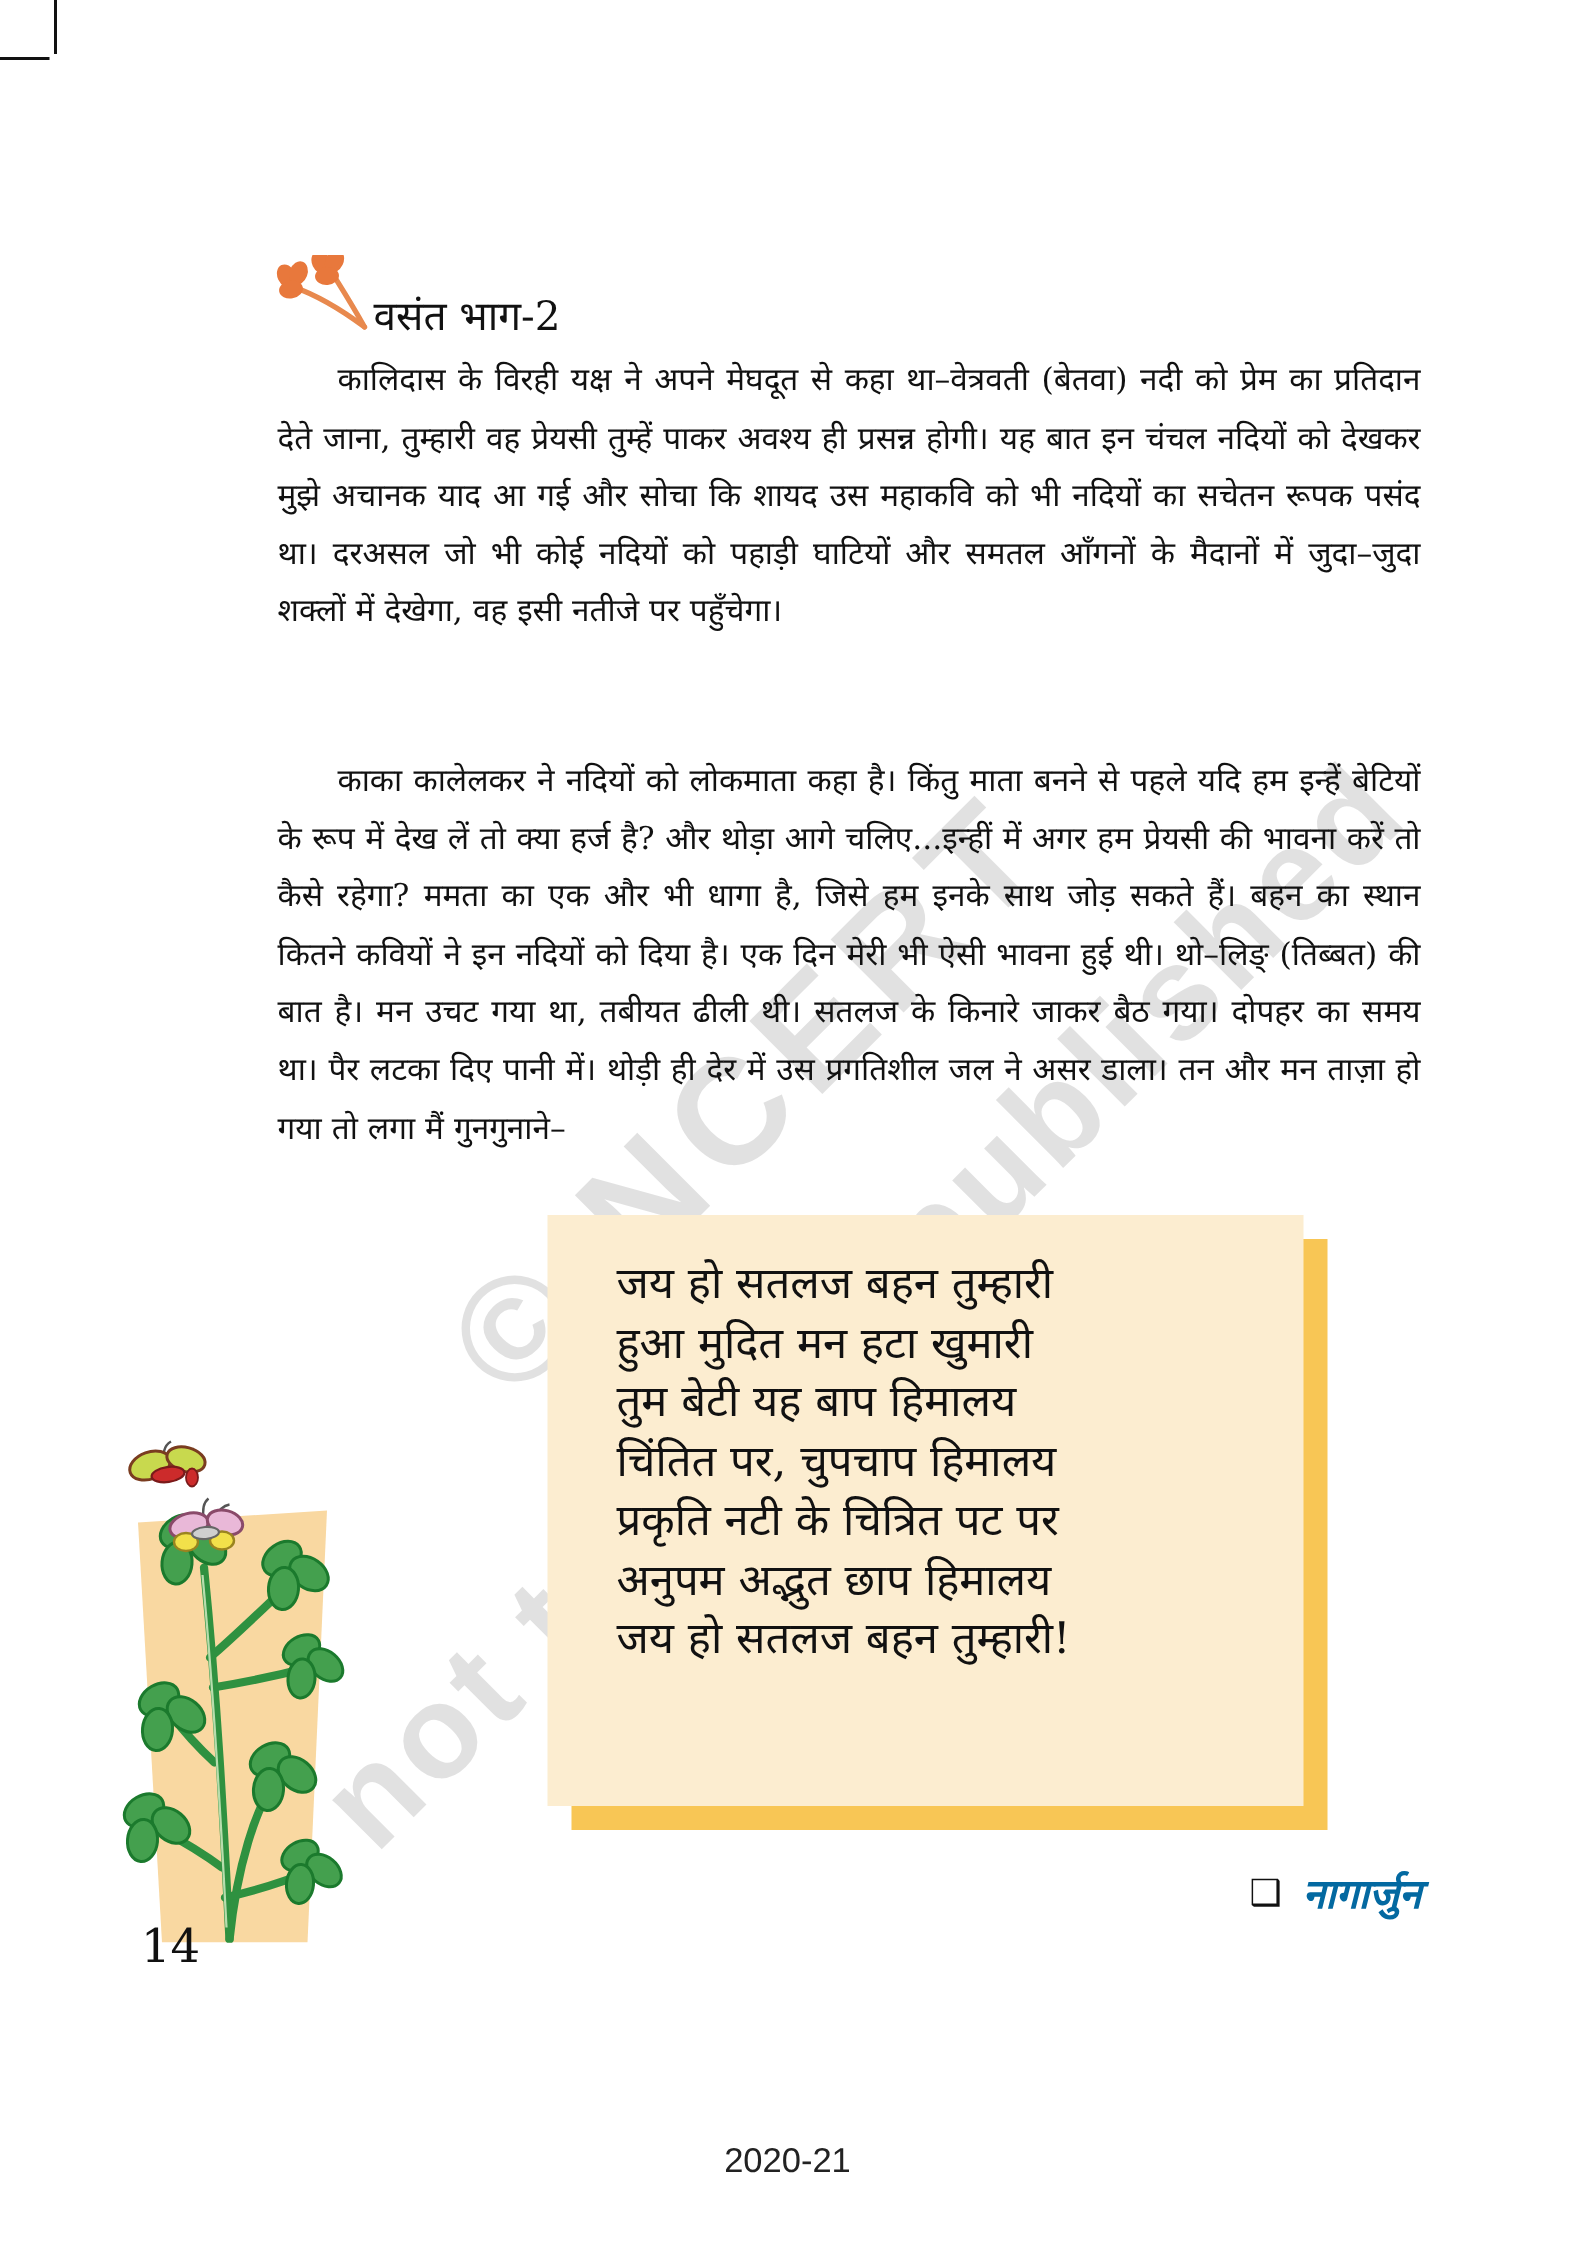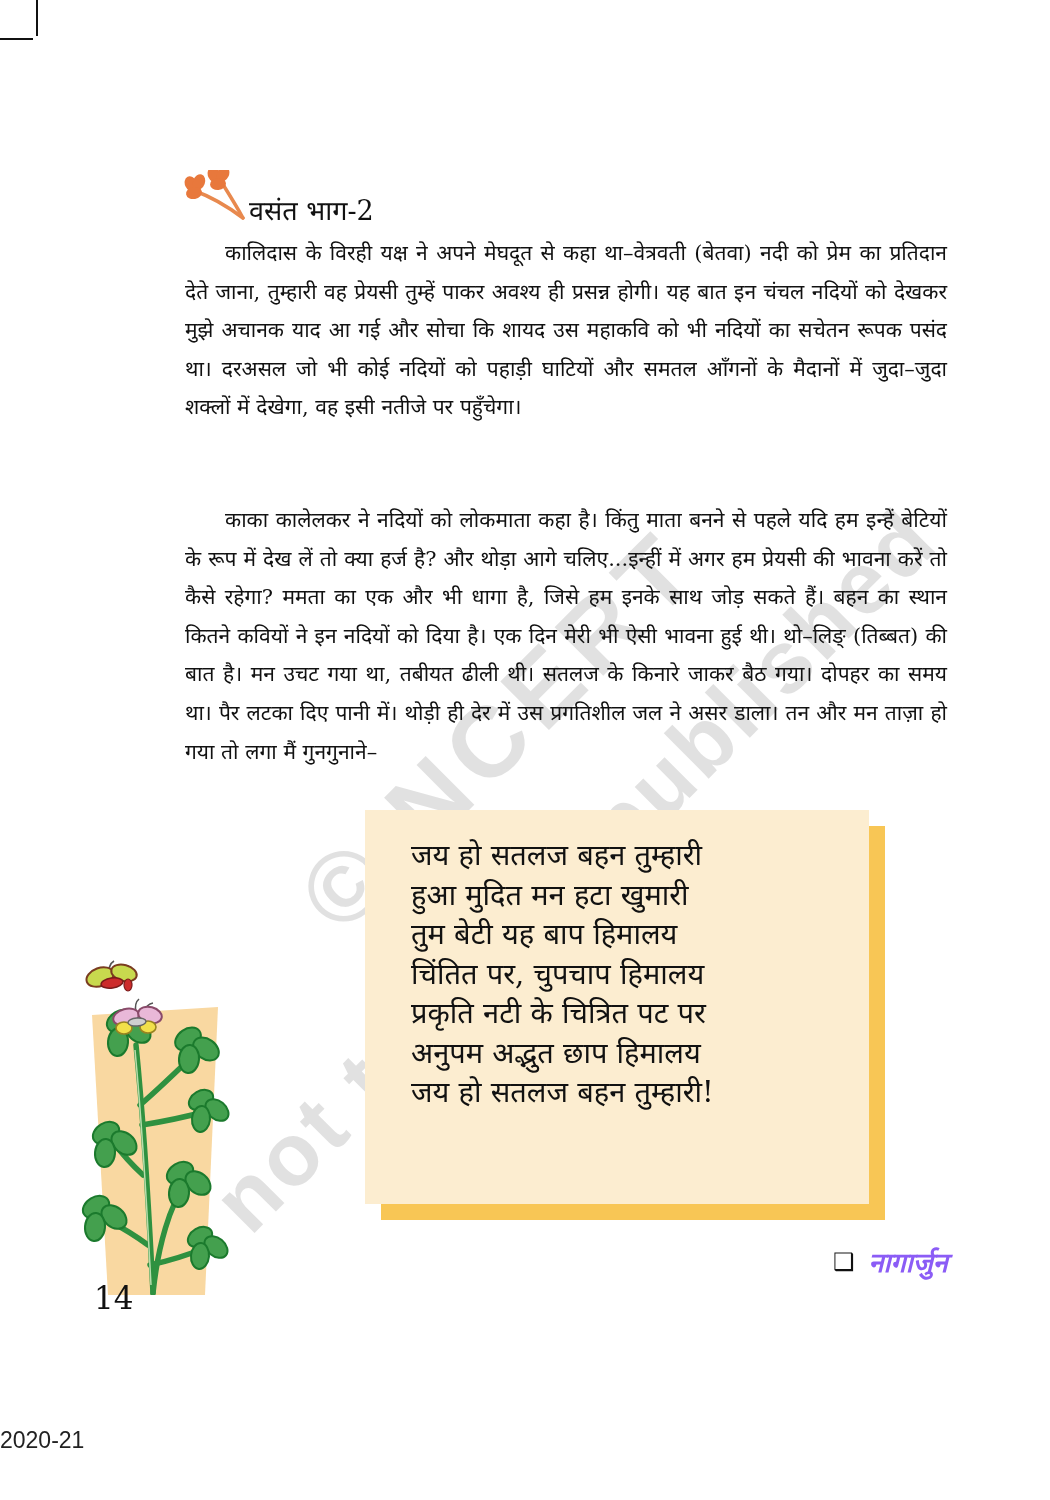--- a/index.html
+++ b/index.html
@@ -87,33 +87,34 @@
   }
   .attribution .bullet {
     font-style: normal;
     font-size: 24px;
     margin-right: 14px;
     color: #111;
   }
   .attribution .author {
     font-style: italic;
     font-weight: bold;
-    color: #8b5cf6;
+    color: #0369a1;
   }
 
   
   .plant { position: absolute; left: 58px; top: 945px; width: 190px; height: 350px; z-index: 10; }
 
   
   .page-number {
     position: absolute; left: 94px; top: 1280px;
     font-size: 31px; color: #111; z-index: 10;
   }
   .footer-year {
     position: absolute; left: 0; top: 1427px; width: 100%;
+    text-align: center;
     font-family: "Liberation Sans", sans-serif;
     font-size: 23px; color: #222; z-index: 10;
   }
 </style>
 </head>
 <body>
 
 <div class="page">
 
   <div class="cropmark-v"></div>

